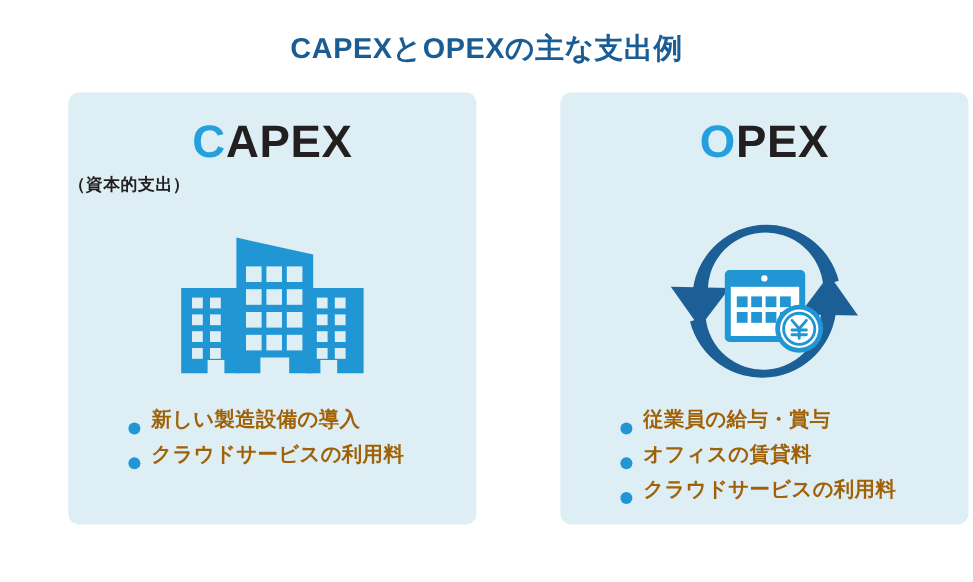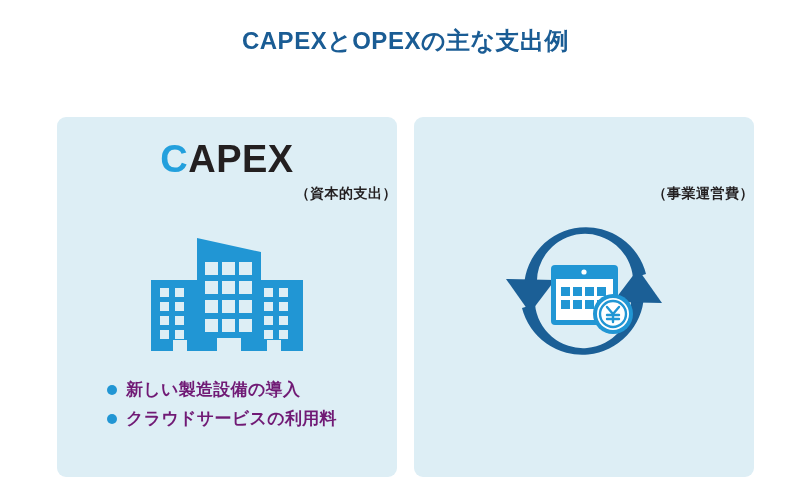--- a/index.html
+++ b/index.html
@@ -36,25 +36,24 @@
     color: #1a5c94;
     line-height: 1.2;
     white-space: nowrap;
   }
 
   
   .cards {
     position: absolute;
     top: 77px;
     left: 57px;
-    width: 697px;
+    width: 750px;
     height: 360px;
     display: flex;
     justify-content: space-between;
-    margin-top: 40px;
   }
   .card {
     width: 340px;
     height: 360px;
     background: #ddeef5;
     border-radius: 9px;
     position: relative;
     box-sizing: border-box;
   }
 
@@ -71,21 +70,21 @@
     line-height: 1.1;
   }
   .card-heading .accent {
     color: #23a0dd;
   }
   .card-subheading {
     position: absolute;
     top: 68px;
     left: 0;
     width: 100%;
-    text-align: right;
+    text-align: left;
     font-size: 14px;
     font-weight: bold;
     color: #231f20;
     letter-spacing: 0.5px;
   }
 
   
   .icon-wrap {
     position: absolute;
     top: 104px;
@@ -101,25 +100,25 @@
   .bullet-list {
     position: absolute;
     top: 262px;
     left: 50px;
     margin: 0;
     padding: 0;
     list-style: none;
   }
   .bullet-item {
     display: flex;
-    align-items: center;
+    align-items: flex-end;
     margin-bottom: 6px;
     font-size: 17px;
     font-weight: bold;
-    color: #701a75;
+    color: #a16207;
     letter-spacing: 0.3px;
     line-height: 1.35;
   }
   .bullet-dot {
     width: 10px;
     height: 10px;
     min-width: 10px;
     border-radius: 50%;
     background: #2196d4;
     margin-right: 9px;
@@ -201,22 +200,24 @@
         </li>
         <li class="bullet-item">
           <span class="bullet-dot"></span>
           <span>クラウドサービスの利用料</span>
         </li>
       </ul>
     </div>
 
     <div class="card">
 
-
-      <div class="card-subheading">（事業運営費）</div>
+      <div class="card-heading">
+        <span class="accent">O</span><span>PEX</span>
+      </div>
+
 
       <div class="icon-wrap">
         <svg width="180" height="132" viewBox="0 0 180 132" aria-hidden="true">
 
           <g fill="#1b5f96">
 
             <path d="M30 61
                      A62 62 0 0 1 152 49
                      L139 53
                      A48 48 0 0 0 43 61
@@ -257,16 +258,30 @@
               <line x1="113" y1="82" x2="119" y2="89"></line>
               <line x1="125" y1="82" x2="119" y2="89"></line>
               <line x1="119" y1="89" x2="119" y2="97"></line>
               <line x1="113" y1="90" x2="125" y2="90"></line>
               <line x1="113" y1="94" x2="125" y2="94"></line>
             </g>
           </g>
         </svg>
       </div>
 
+      <ul class="bullet-list">
+        <li class="bullet-item">
+          <span class="bullet-dot"></span>
+          <span>従業員の給与・賞与</span>
+        </li>
+        <li class="bullet-item">
+          <span class="bullet-dot"></span>
+          <span>オフィスの賃貸料</span>
+        </li>
+        <li class="bullet-item">
+          <span class="bullet-dot"></span>
+          <span>クラウドサービスの利用料</span>
+        </li>
+      </ul>
     </div>
 
   </div>
 </div>
 
 </body></html>

